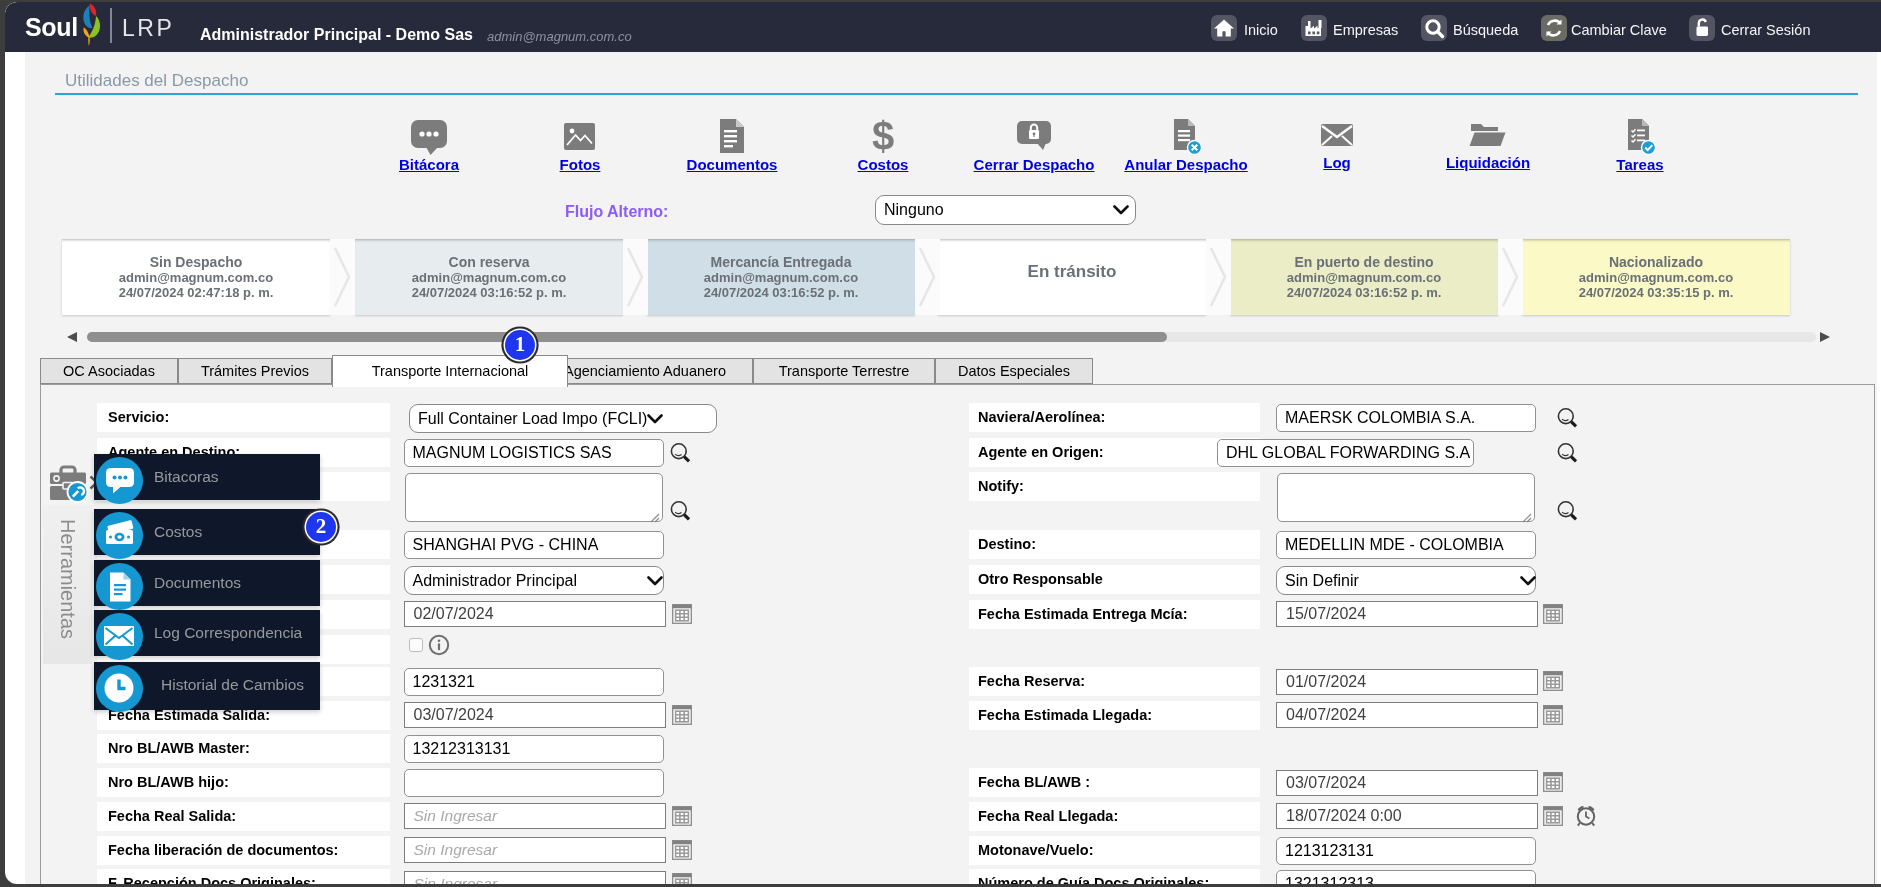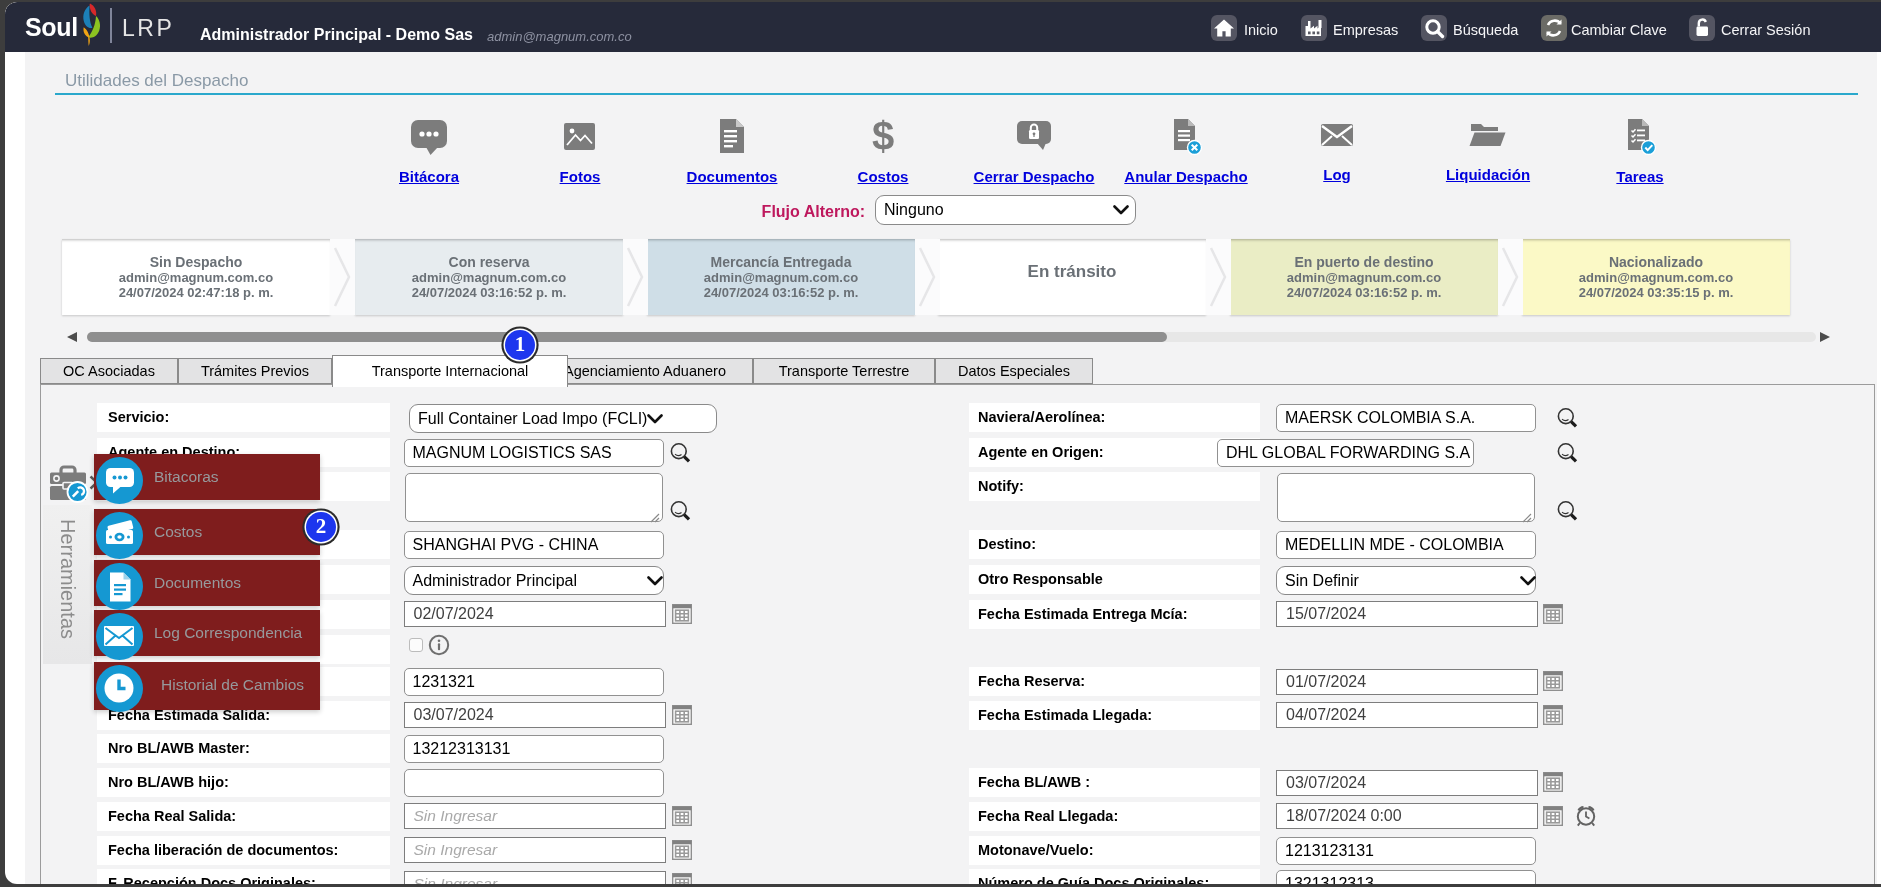--- a/index.html
+++ b/index.html
@@ -2,33 +2,33 @@
 <html><head><meta charset="utf-8"><style>
 *{margin:0;padding:0;box-sizing:border-box}
 html,body{width:1881px;height:887px;overflow:hidden;background:#3d3d3d;font-family:"Liberation Sans",sans-serif}
 .frame{position:absolute;left:5px;top:2px;width:1876px;height:881.5px;background:#fff;border-radius:12px 0 0 12px;overflow:hidden}
 .abs{position:absolute}
 .hdr{position:absolute;left:0;top:0;width:1876px;height:50px;background:#262a3a;border-radius:12px 0 0 0}
 .hbtn{position:absolute;width:26px;height:26px;border-radius:6px;background:#545562;top:13px}
 .htx{position:absolute;top:3px;height:50px;line-height:50px;color:#f4f4f6;font-size:14.5px}
 .tool{position:absolute;top:114px;width:150px;text-align:center}
 .tool svg{display:block;margin:0 auto}
-.tool a{font-weight:bold;font-size:15px;color:#0000dd;text-decoration:underline;display:block;margin-top:12px}
+.tool a{font-weight:bold;font-size:15px;color:#0000dd;text-decoration:underline;display:block;margin-top:0}
 .sbox{position:absolute;top:237px;width:268px;height:76px;text-align:center;color:#6a7076;box-shadow:inset 0 3px 3px -2px rgba(0,0,0,.28), 0 1px 2px rgba(0,0,0,.18)}
 .sbox b{display:block;font-size:14px;padding-top:15px;line-height:16px}
 .sbox span{display:block;font-size:13px;font-weight:bold;line-height:15px}
 .tab{position:absolute;top:356px;height:26px;background:#e3e3e4;border:1px solid #8a8a8a;font-size:14.5px;text-align:center;line-height:25px;color:#000}
 .lab{position:absolute;background:#fff;height:29px;font-weight:bold;font-size:14.5px;line-height:29px;color:#000}
 .inp{position:absolute;background:#fff;border:1px solid #919191;border-radius:5px;height:28px;font-size:16px;line-height:26px;padding-left:8px;color:#000;white-space:nowrap;overflow:hidden}
 .dat{position:absolute;background:#fff;border:1px solid #7d7d7d;height:26px;font-size:16px;line-height:24px;padding-left:9px;color:#3f3f3f;white-space:nowrap}
 .dat i{font-style:italic;color:#a9a9a9;font-size:15.5px}
 .sel{position:absolute;background:#fff;border:1px solid #8a8a8a;border-radius:9px;height:29px;font-size:16px;line-height:27px;padding-left:8px;color:#000;white-space:nowrap}
 .ta{position:absolute;background:#fff;border:1px solid #919191;border-radius:5px;height:49px}
 .badge{position:absolute;width:30px;height:30px;border-radius:50%;background:#1d36ee;color:#fff;font-family:"Liberation Serif",serif;font-weight:bold;font-size:21px;text-align:center;line-height:29px;box-shadow:0 0 0 1.5px #fff, 0 0 0 3.6px #2b2b2b;z-index:60}
-.mrow{position:absolute;left:89px;width:226px;height:46px;background:#7f1d1d;box-shadow:0 2px 5px rgba(0,0,0,.2);z-index:40}
+.mrow{position:absolute;left:89px;width:226px;height:46px;background:#0f172a;box-shadow:0 2px 5px rgba(0,0,0,.2);z-index:40}
 .mrow span{position:absolute;left:60px;top:0;height:46px;line-height:46px;font-size:15.5px;color:#97999c;white-space:nowrap}
 .mcirc{position:absolute;width:47px;height:47px;border-radius:50%;background:#1598d2;z-index:41}
 </style></head><body>
 <div class="frame">
 
 <div class="hdr">
 <div class="abs" style="left:20px;top:11px;color:#fff;font-size:25px;font-weight:700;letter-spacing:-0.3px">Soul</div>
 <svg width="22" height="46" viewBox="0 0 22 46" style="position:absolute;left:73px;top:0.5px">
 <path d="M12 0.5 C16.5 2.5 19 7.5 18 13 C14 11.5 11.5 7 11.6 1.6 z" fill="#d7282a"></path>
 <path d="M11.6 2.6 C6.5 5.8 4.3 12 5.8 18 C7.2 23.5 11 25.8 14.4 24.8 C11.5 19.5 11 11 11.6 2.6 z" fill="#1c80b8"></path>
@@ -153,21 +153,21 @@
 <rect x="17" y="13.5" width="8" height="1.8" fill="#fff"></rect>
 <path d="M11.5 19.5 l1.5 1.5 l2.5 -2.8" stroke="#fff" stroke-width="1.5" fill="none"></path>
 <rect x="17" y="18.5" width="8" height="1.8" fill="#fff"></rect>
 <path d="M11.5 24.5 l1.5 1.5 l2.5 -2.8" stroke="#fff" stroke-width="1.5" fill="none"></path>
 <rect x="17" y="23.5" width="8" height="1.8" fill="#fff"></rect>
 <circle cx="28.5" cy="31.5" r="7" fill="#1b9fd8" stroke="#fff" stroke-width="1.4"></circle>
 <path d="M25.3 31.5 l2.4 2.6 l4.6 -5" stroke="#fff" stroke-width="2" fill="none"></path>
 </svg>
       <a>Tareas</a>
     </div>
-<div class="abs" style="left:560px;top:201px;width:300px;text-align:right;font-size:16px;font-weight:bold;color:#be185d">Flujo Alterno:</div>
+<div class="abs" style="left:560px;top:201px;width:300px;text-align:left;font-size:16px;font-weight:bold;color:#8b5cf6">Flujo Alterno:</div>
 <div class="sel" style="left:870px;top:193px;width:261px;height:30px;line-height:28px;font-size:16px">Ninguno</div>
 <svg width="16" height="10" viewBox="0 0 16 10" style="position:absolute;left:1108px;top:203px">
 <path d="M1.5 1.5 L8 8 L14.5 1.5" fill="none" stroke="#111" stroke-width="2.6" stroke-linecap="round" stroke-linejoin="round"></path>
 </svg>
 <div class="sbox" style="left:57px;background:#ffffff">
       <b>Sin Despacho</b>
       <span>admin@magnum.com.co</span>
       <span>24/07/2024 02:47:18 p. m.</span>
     </div>
 <div class="sbox" style="left:350px;background:#e7ecef">

